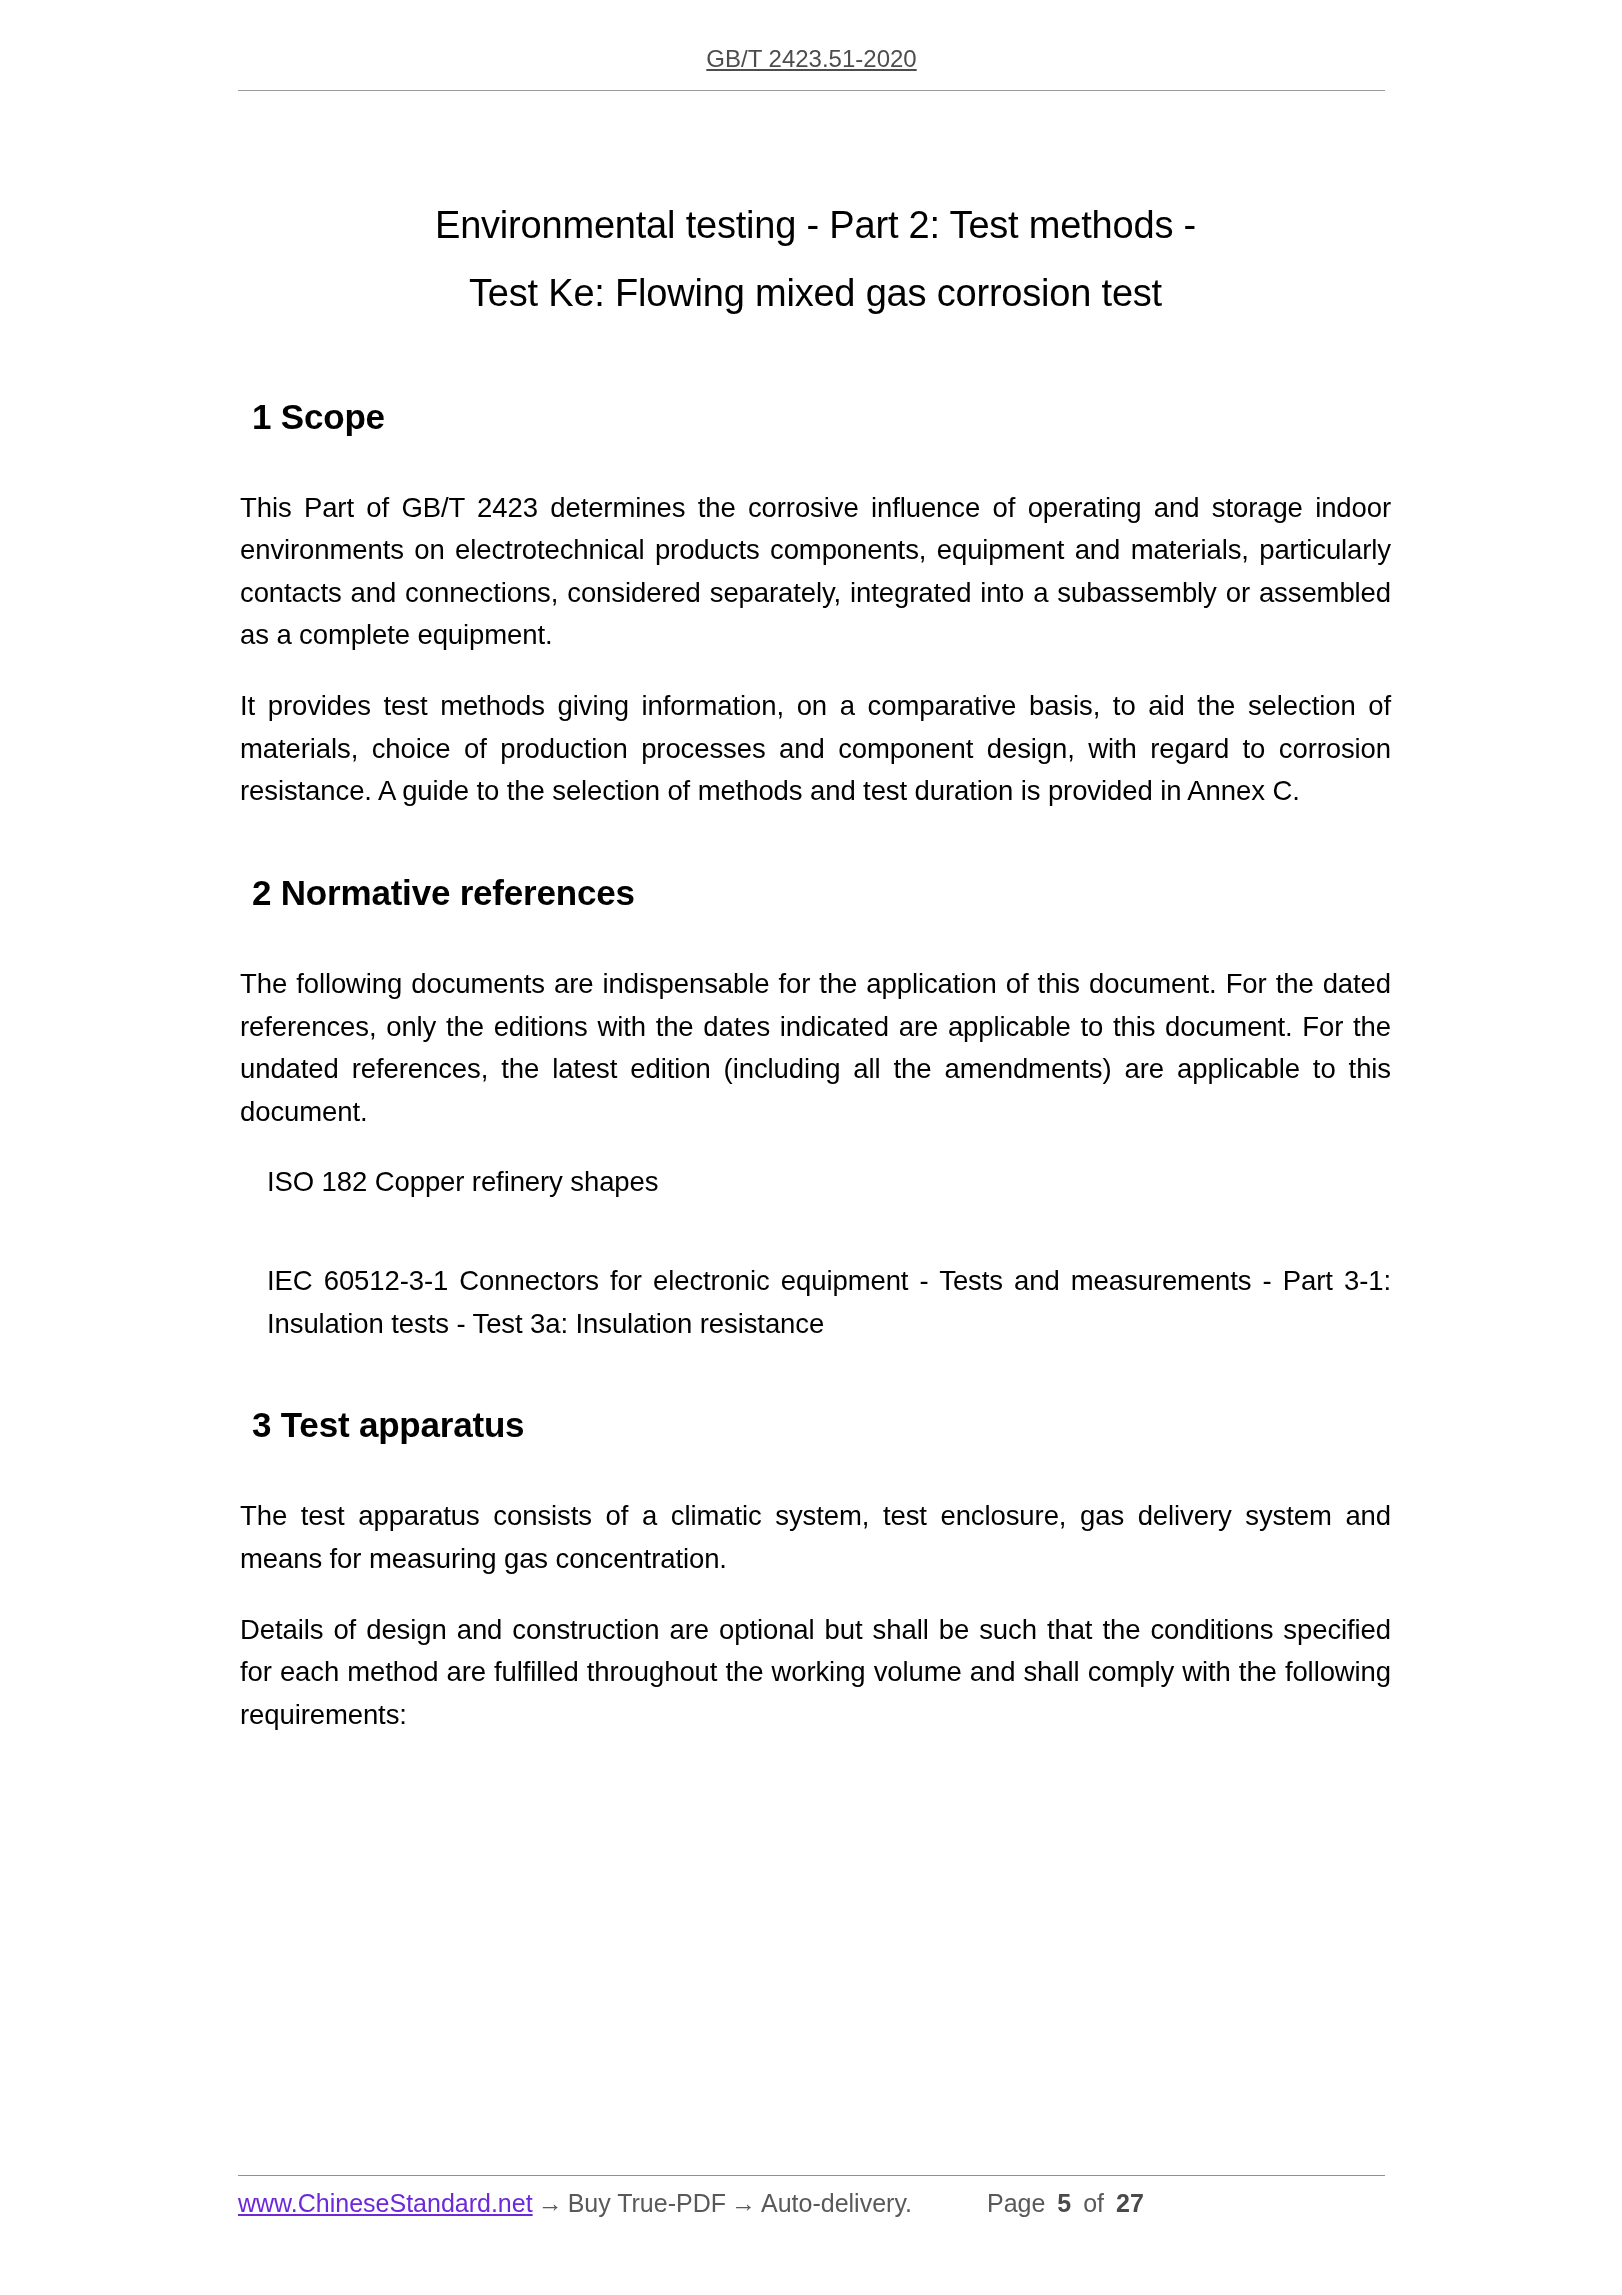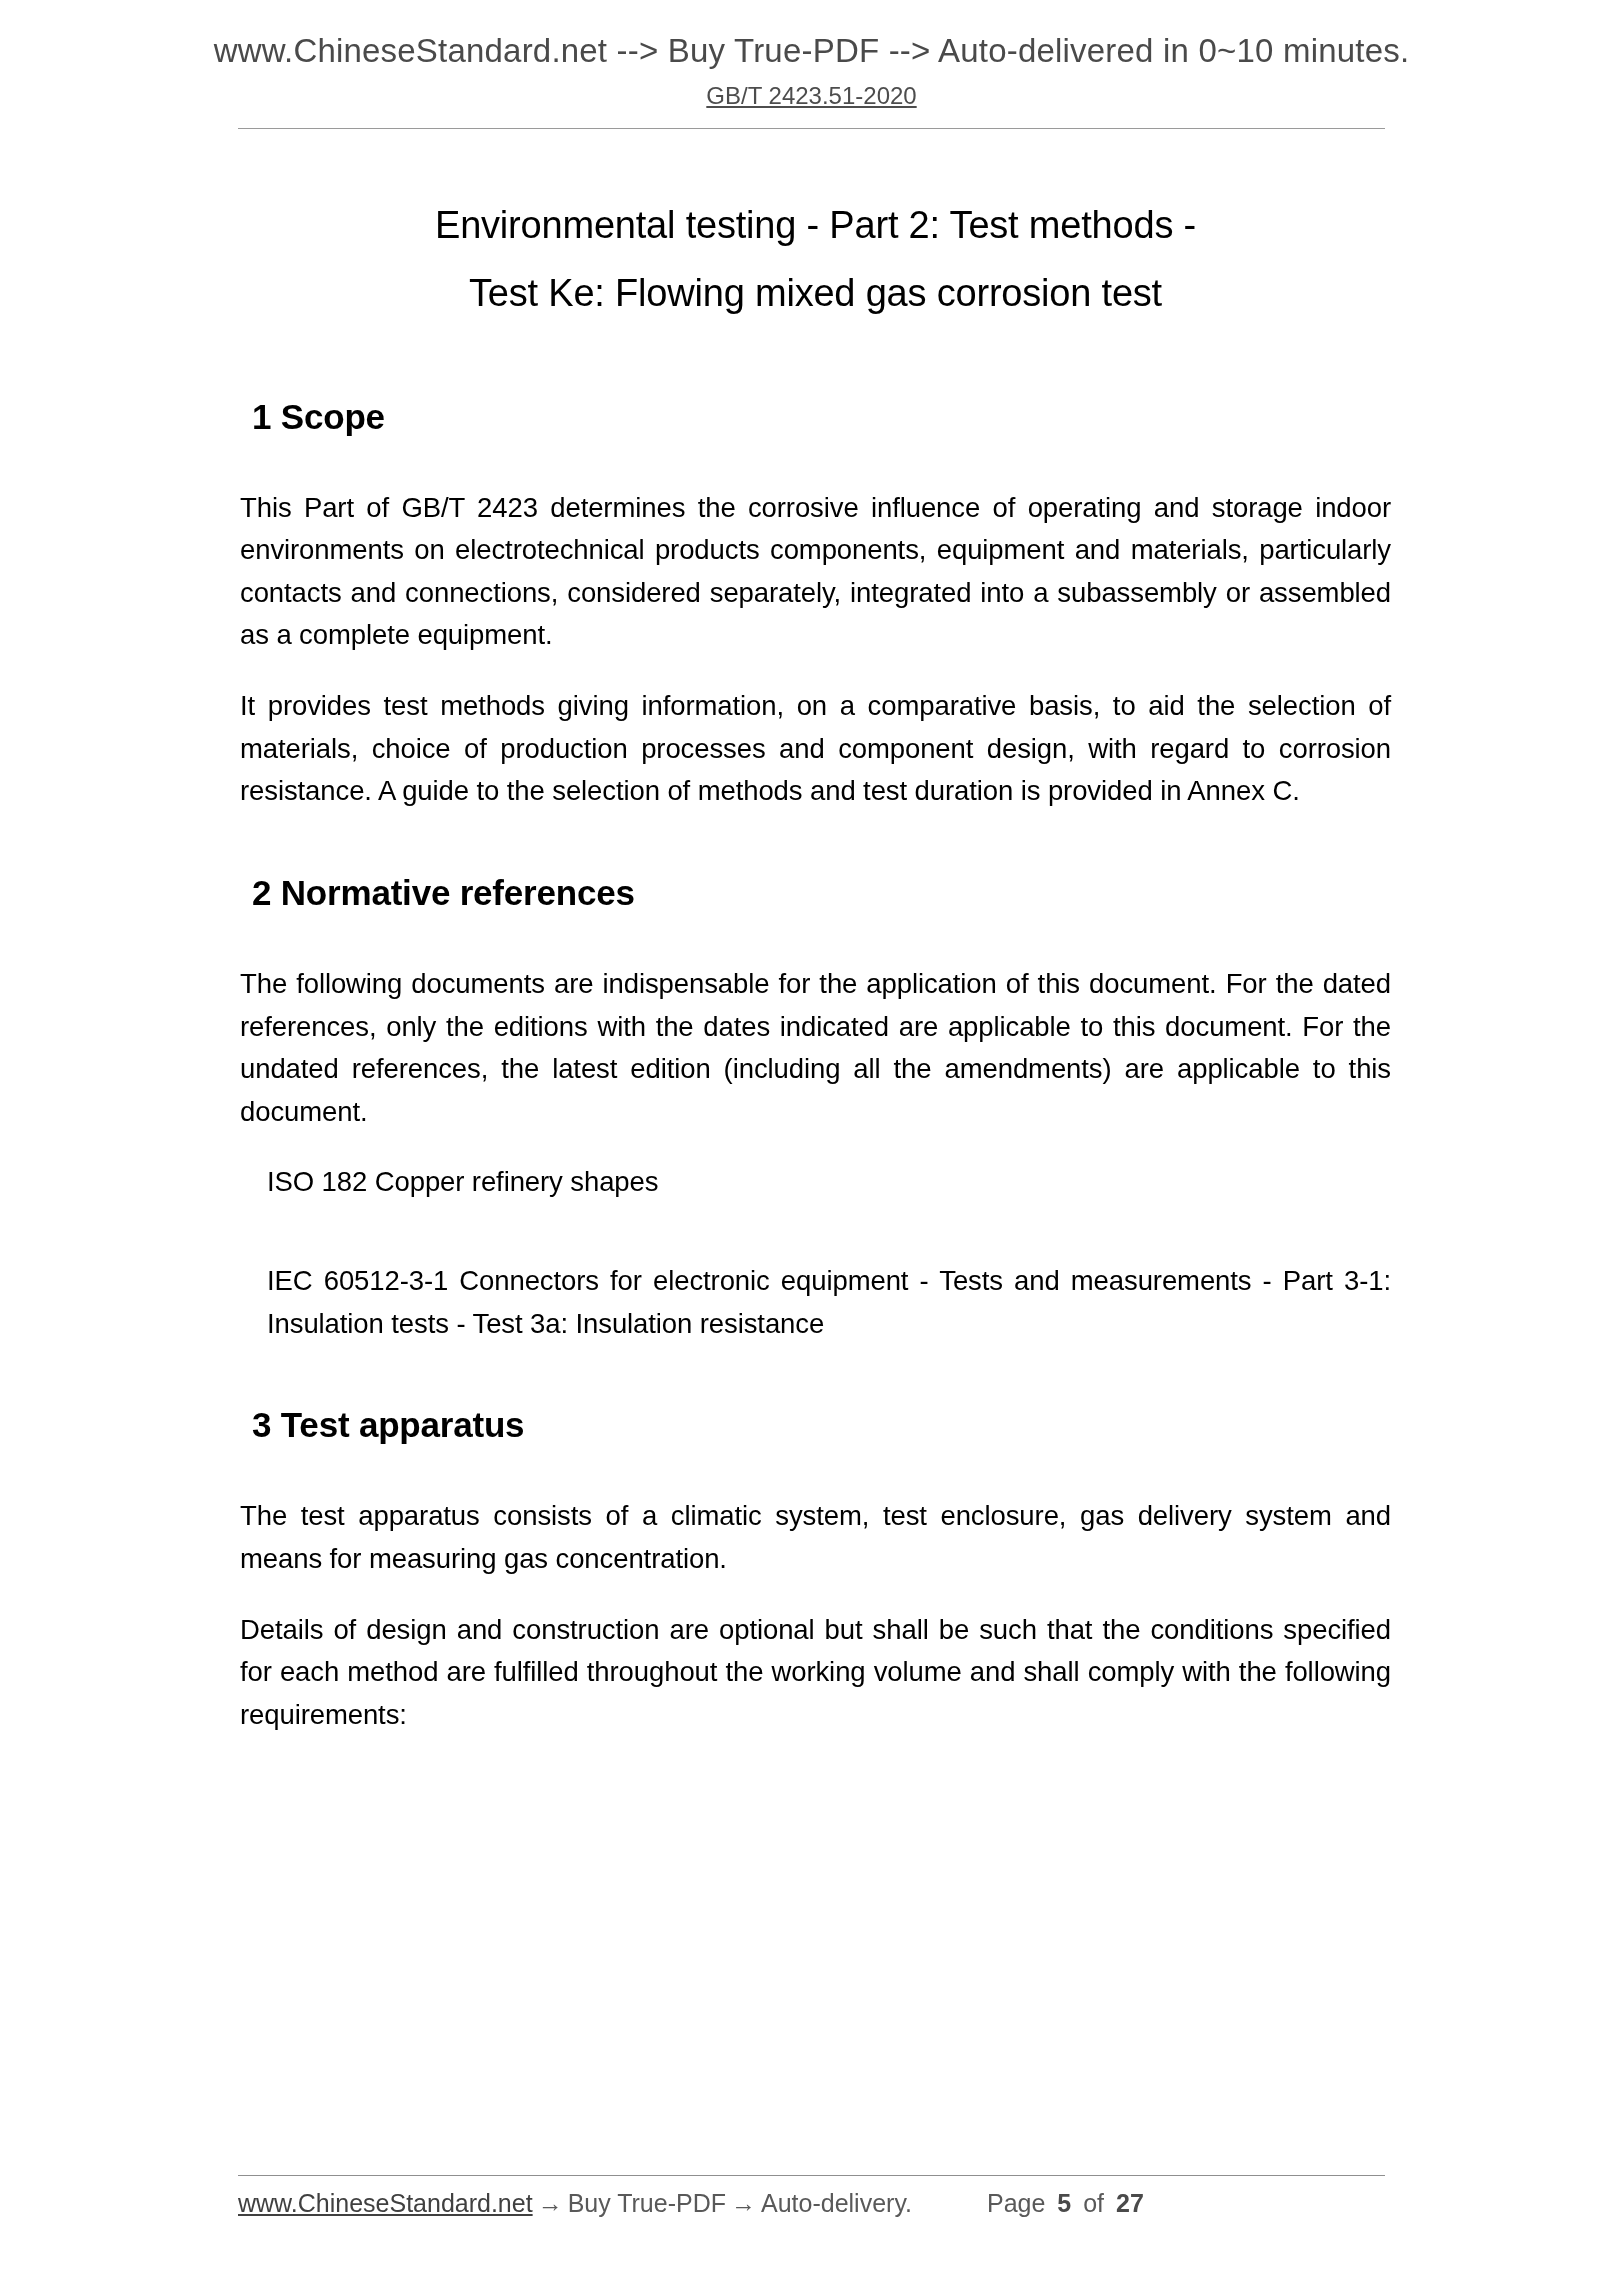--- a/index.html
+++ b/index.html
@@ -128,40 +128,39 @@
     margin: 0 auto;
     display: flex;
     align-items: baseline;
     justify-content: flex-start;
     font-size: 25px;
     color: #595959;
     white-space: nowrap;
   }
   .footer-site {
     text-decoration: underline;
-    color: #404040;
+    color: #6d28d9;
   }
   .footer-arrow { padding: 0 5px; }
   .footer-page {
     margin-left: 75px;
     color: #595959;
   }
   .footer-page .num {
     font-weight: bold;
     color: #4a4a4a;
     padding: 0 5px;
   }
 </style>
 </head>
 <body>
 
 <div class="page">
 
   <div class="page-header">
-    <div class="promo-line">www.ChineseStandard.net --&gt; Buy True-PDF --&gt; Auto-delivered in 0~10 minutes.</div>
     <div class="std-number">GB/T 2423.51-2020</div>
     <hr class="rule">
   </div>
 
   <div class="content">
 
     <div class="doc-title">
       <span class="t-line">Environmental testing - Part 2: Test methods -</span>
       <span class="t-line">Test Ke: Flowing mixed gas corrosion test</span>
     </div>

